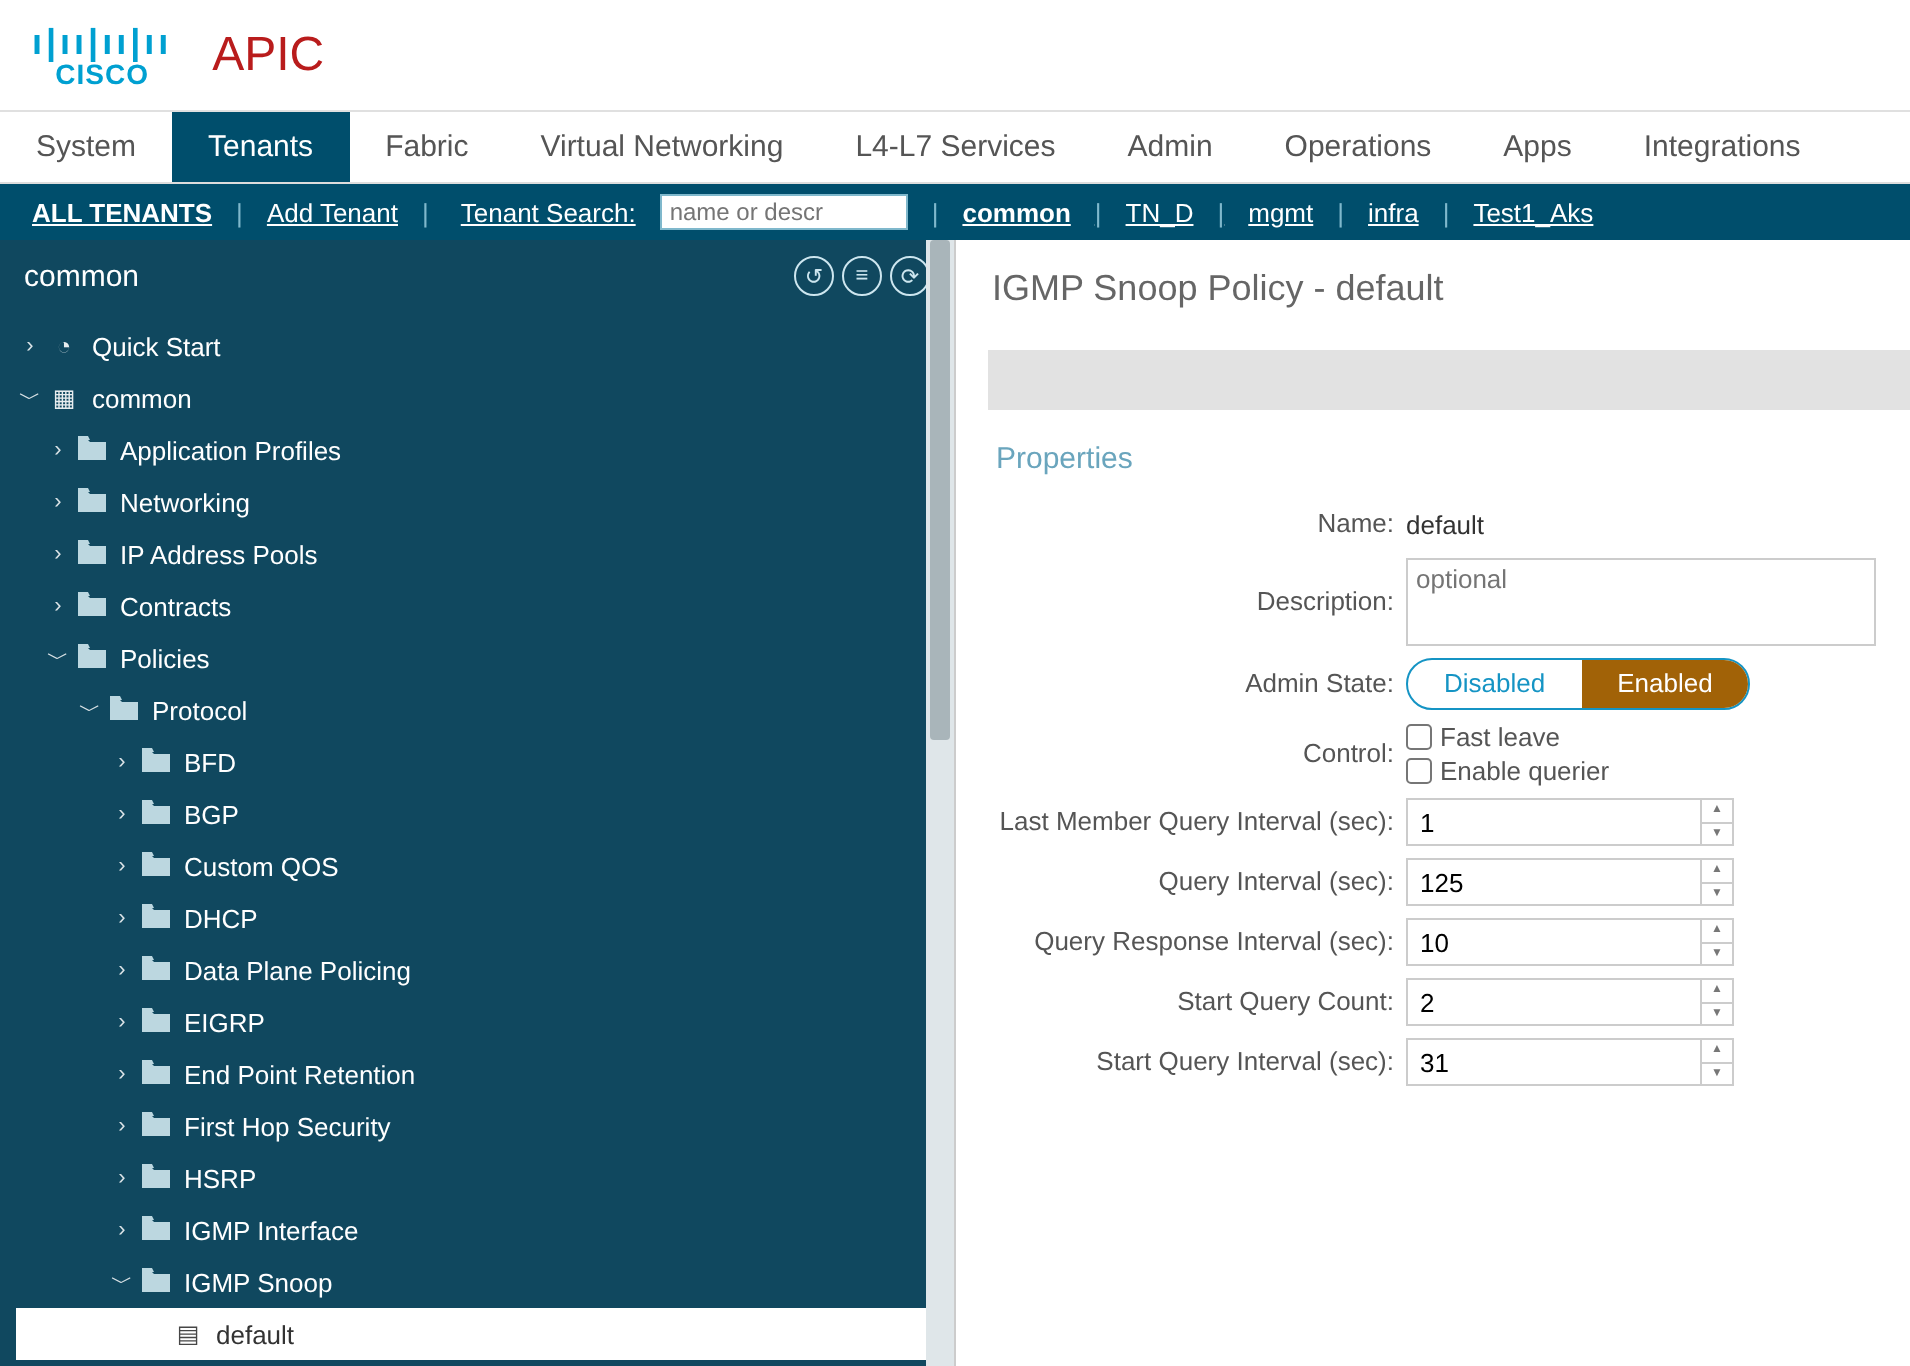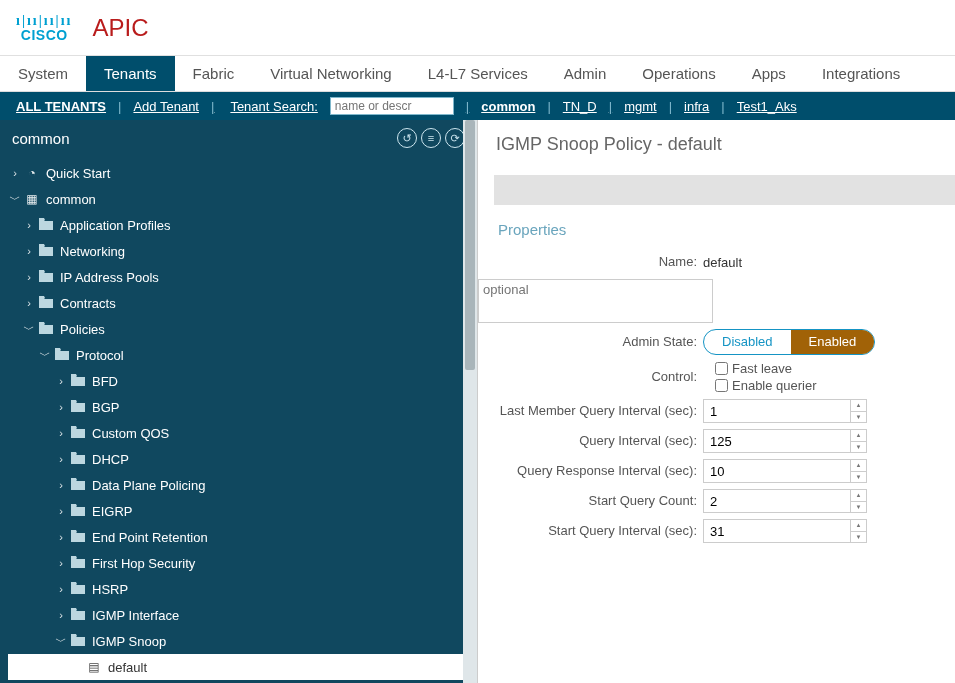--- a/index.html
+++ b/index.html
@@ -1,21 +1,21 @@
 <!DOCTYPE html>
 <html><head>
 <meta charset="utf-8">
 <style>
   * { box-sizing: border-box; margin: 0; padding: 0; font-family: Arial, Helvetica, sans-serif; }
   body { width: 955px; height: 683px; overflow: hidden; color: #333; background: #fff; }
 
   
   .brand-bar { height: 56px; display: flex; align-items: center; padding: 0 16px; border-bottom: 1px solid #e0e0e0; }
   .cisco-logo { color: #00a0d1; letter-spacing: .5px; display: flex; flex-direction: column; align-items: center; line-height: 1; margin-right: 20px; }
-  .cisco-logo .bars { font-size: 14px; font-weight: bold; letter-spacing: 2px; font-family: Liberation Serif, serif; }
+  .cisco-logo .bars { font-size: 18px; font-weight: bold; letter-spacing: 2px; }
   .cisco-logo .txt  { font-size: 14px; font-weight: bold; }
   .app-name { font-size: 24px; color: #b91c1c; font-weight: 300; }
 
   
   .main-nav { display: flex; height: 36px; border-bottom: 1px solid #ddd; }
   .main-nav .tab { padding: 0 18px; line-height: 36px; font-size: 15px; color: #555; cursor: pointer; }
   .main-nav .tab.active { background: #004e6c; color: #fff; }
 
   
   .sub-nav { background: #004e6c; color: #fff; height: 28px; display: flex; align-items: center; font-size: 13px; padding: 0 16px; gap: 12px; text-decoration: underline; }
@@ -51,21 +51,21 @@
   .main .graybar { height: 30px; background: #e2e2e2; margin: 0 0 12px 16px; }
   .main .section-h { color: #6aa5bd; font-size: 15px; padding: 4px 0 10px 20px; }
   .form .fld { display: flex; align-items: center; padding: 3px 0; }
   .form .lbl { width: 225px; text-align: right; padding-right: 6px; font-size: 13px; color: #555; line-height: 22px; }
   .form .val { font-size: 13px; color: #333; display: flex; align-items: center; }
   .form textarea { width: 235px; height: 44px; border: 1px solid #ccc; font-size: 13px; padding: 2px 4px; color: #999; resize: none; font-family: inherit; }
   .seg { display: inline-flex; border: 1px solid #1594c4; border-radius: 14px; overflow: hidden; height: 26px; }
   .seg span { padding: 0 18px; line-height: 24px; font-size: 13px; color: #1594c4; cursor: pointer; }
   .seg span.on { background: #a16207; color: #fff; }
   .chkcol { display: flex; flex-direction: column; gap: 2px; }
-  .chkcol label { font-size: 13px; color: #555; display: flex; align-items: center; gap: 4px; margin-left: 12px; }
+  .chkcol label { font-size: 13px; color: #555; display: flex; align-items: center; gap: 4px; }
   .chkcol input { accent-color: #1594c4; }
   .numwrap { position: relative; width: 164px; }
   .numwrap input { width: 100%; height: 24px; border: 1px solid #ccc; font-size: 13px; padding: 0 18px 0 6px; }
   .numwrap .spin { position: absolute; right: 1px; top: 1px; bottom: 1px; width: 16px; display: flex; flex-direction: column; }
   .numwrap .spin span { flex: 1; display: flex; align-items: center; justify-content: center; font-size: 6px; color: #777; border-left: 1px solid #ccc; cursor: pointer; }
   .numwrap .spin span:first-child { border-bottom: 1px solid #ccc; }
   svg.folder { width: 14px; height: 12px; }
   svg.folder path { fill: #cfe7ef; }
 </style>
 </head>
@@ -270,20 +270,21 @@
     <div class="title">IGMP Snoop Policy - default</div>
     <div class="graybar"></div>
     <div class="section-h">Properties</div>
 
     <div class="form">
       <div class="fld">
         <div class="lbl">Name:</div>
         <div class="val">default</div>
       </div>
       <div class="fld">
+        <div class="lbl">Description:</div>
         <div class="val">
             <textarea placeholder="optional" style=""></textarea>
           </div>
       </div>
       <div class="fld">
         <div class="lbl">Admin State:</div>
         <div class="val">
           <div class="seg">
             <span>Disabled</span>
             <span class="on">Enabled</span>

